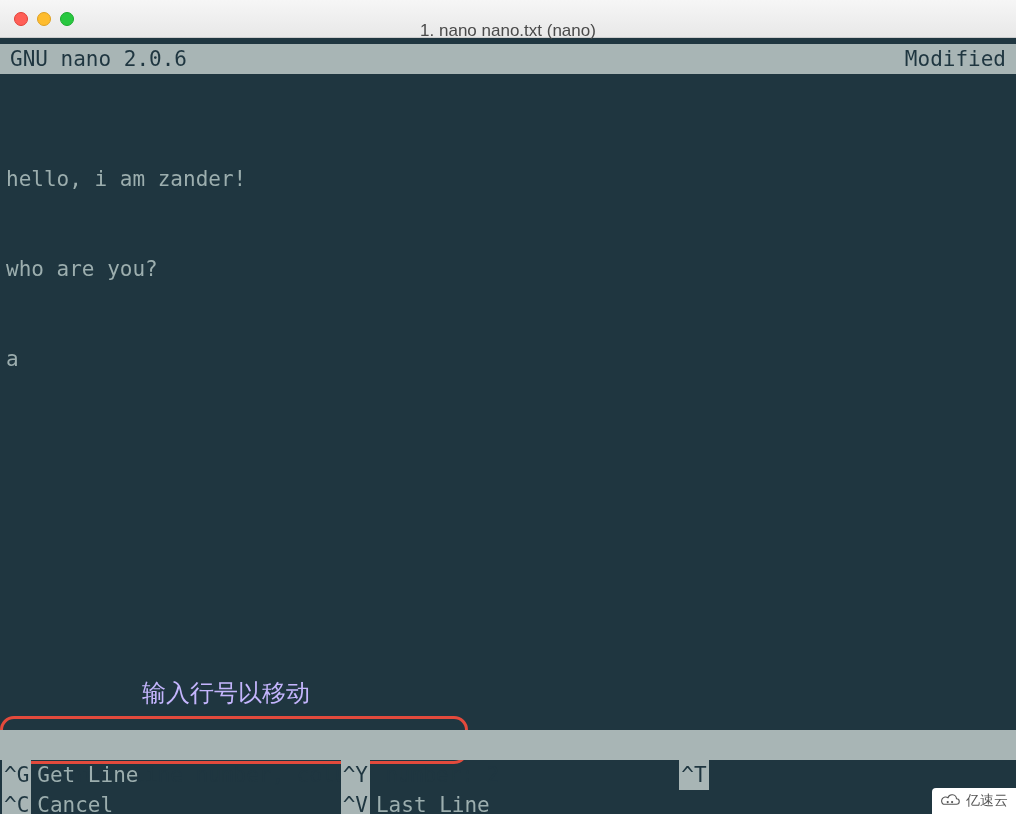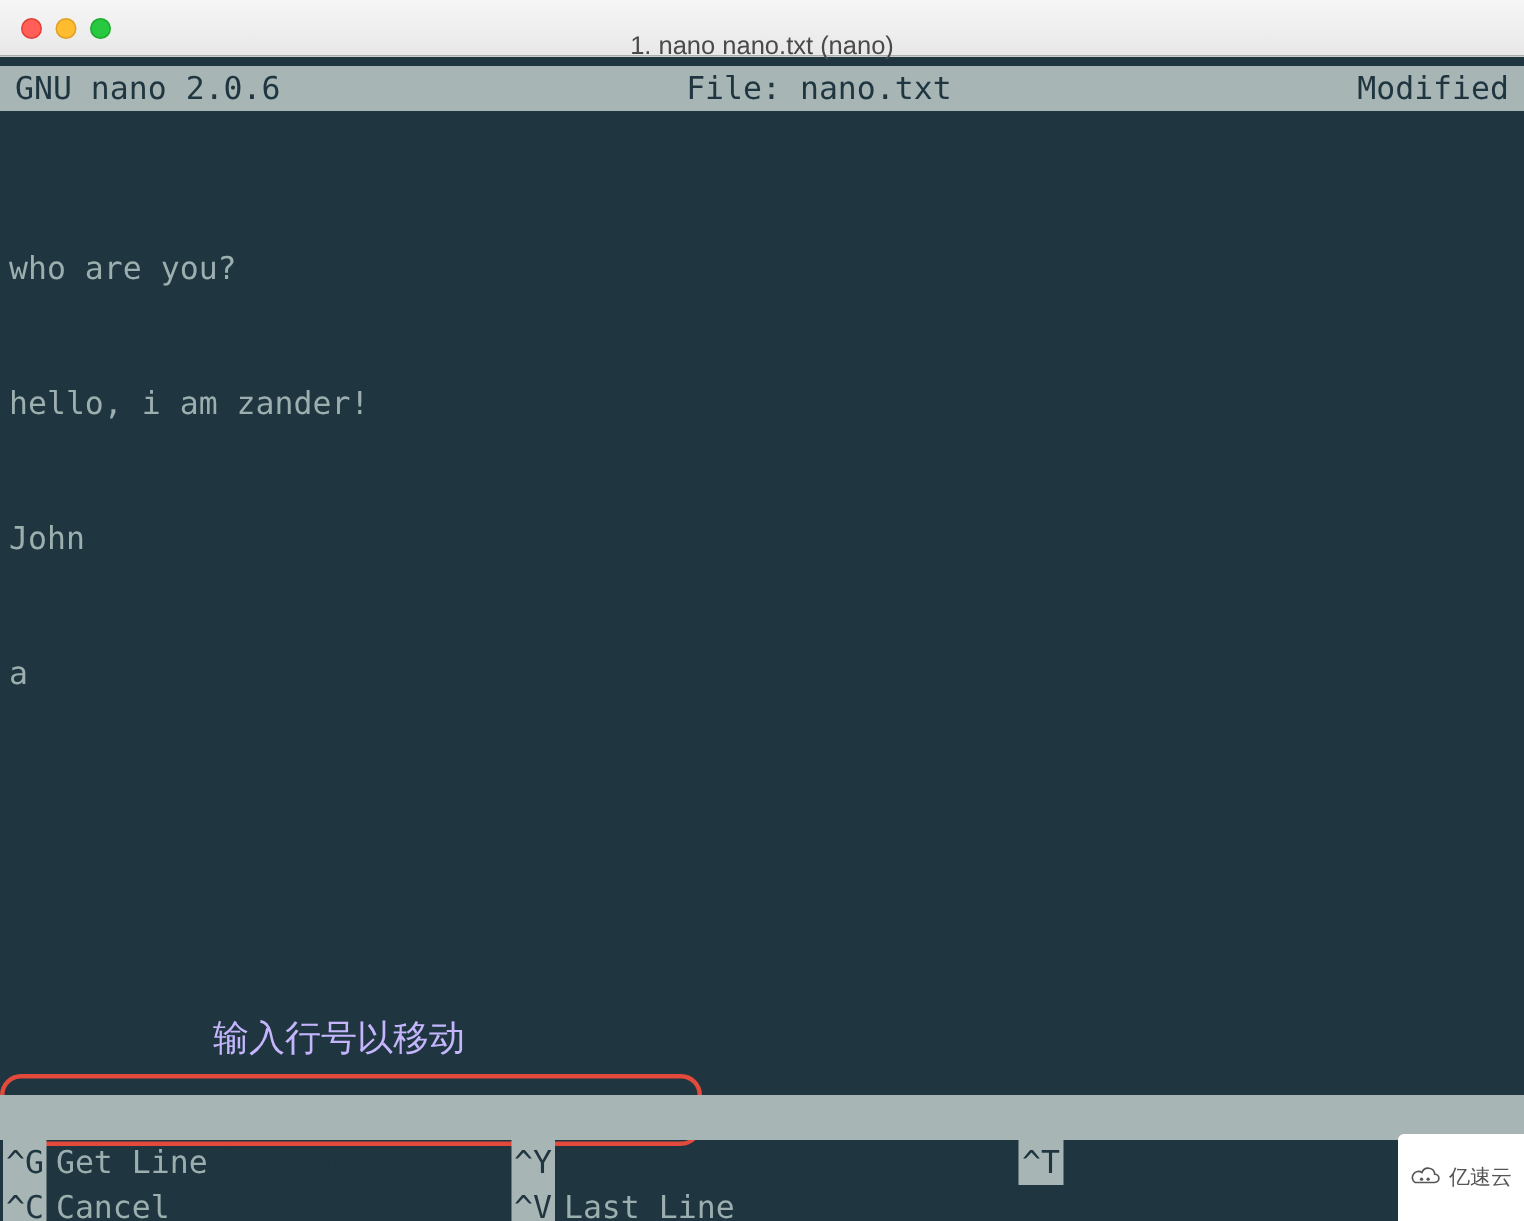--- a/index.html
+++ b/index.html
@@ -114,21 +114,21 @@
       display: inline-block;
     }
     .watermark {
       position: absolute;
       right: 0;
       bottom: 0;
       background: #fff;
       color: #555;
       font-family: sans-serif;
       font-size: 14px;
-      padding: 20px 8px;
+      padding: 4px 8px;
       display: flex;
       align-items: center;
       gap: 4px;
       border-top-left-radius: 4px;
     }
     .watermark svg { width: 22px; height: 16px; }
   </style>
 </head>
 <body>
 
@@ -138,28 +138,26 @@
     <div class="tl yellow"></div>
     <div class="tl green"></div>
   </div>
   <div class="mac-title">1. nano nano.txt (nano)</div>
 </div>
 
 <div class="terminal">
 
   <div class="nano-header">
     <span>GNU nano 2.0.6</span>
-    <span>File: nano.txt</span>
     <span>Modified</span>
   </div>
 
   <div class="edit-area">
+    <div>hello, i am zander!</div>
     <div>who are you?</div>
-    <div>hello, i am zander!</div>
-    <div>John</div>
     <div>a</div>
   </div>
 
   <div class="annotation">输入行号以移动</div>
   <div class="annotation-box"></div>
 
   <div class="prompt-bar">
     <span>Enter line number, column number: </span><span>2</span>
   </div>
 

